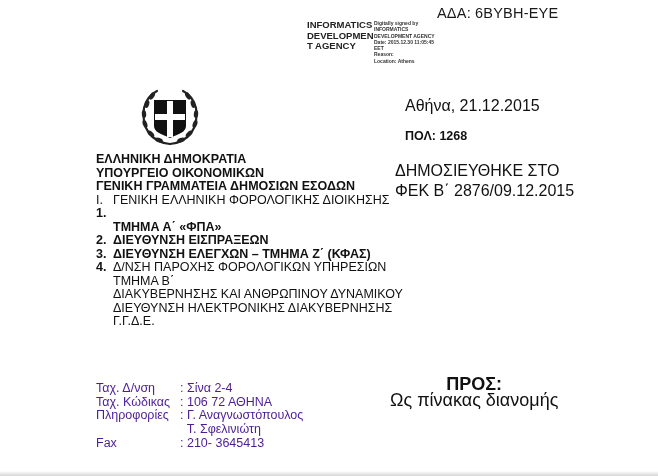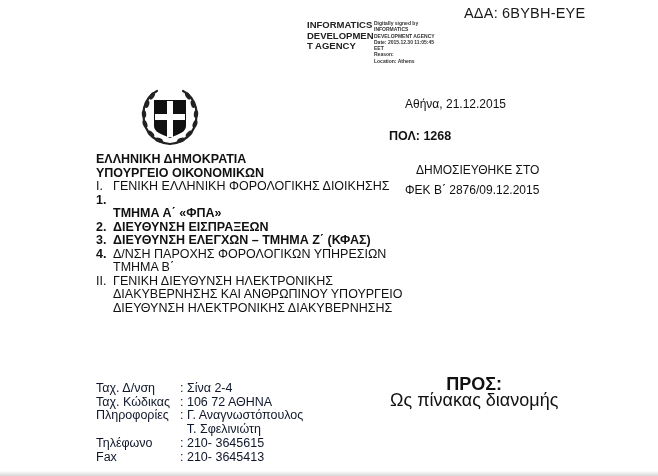--- a/index.html
+++ b/index.html
@@ -16,21 +16,20 @@
       color: #111111;
     }
     .abs { position: absolute; white-space: nowrap; }
 
     
     .ada {
       left: 437px; top: 5px;
       font-size: 14.5px;
       letter-spacing: 0.2px;
       color: #1a1a1a;
-      margin-left: 27px;
     }
     
     .sig-org {
       left: 307px; top: 20px;
       font-size: 9.5px;
       font-weight: bold;
       line-height: 10.5px;
       color: #222;
     }
     .sig-details {
@@ -58,41 +57,40 @@
     .n { font-weight: normal; }
     .numbered { display: flex; }
     .numbered .num { display: inline-block; width: 17px; }
     .indent { padding-left: 17px; }
 
     
     .contact {
       left: 96px; top: 382px;
       font-size: 12.5px;
       line-height: 13.7px;
-      color: #0f172a;
+      color: #4c1d95;
     }
     .contact .row { display: flex; }
     .contact .k { width: 84px; display: inline-block; }
     .contact .v { display: inline-block; }
 
     
     .right-date {
       left: 405px; top: 97px;
-      font-size: 12px;
+      font-size: 16px;
     }
     .right-pol {
-      left: 389px; top: 129px;
+      left: 405px; top: 129px;
       font-size: 12.5px;
       font-weight: bold;
     }
     .right-pub {
-      left: 405px; top: 161px;
-      font-size: 12px;
+      left: 395px; top: 161px;
+      font-size: 16px;
       line-height: 19.5px;
-      text-align: right;
     }
     .right-pros {
       left: 390px; top: 376px;
       font-size: 18px;
       line-height: 16px;
       text-align: center;
     }
 
     .bottom-fade {
       position: absolute;
@@ -147,20 +145,21 @@
     <path d="M17 14 H49 V40 C49 46, 42 48, 33 52 C24 48, 17 46, 17 40 Z" fill="#111"></path>
 
     <rect x="30" y="15" width="6" height="36" fill="#fff"></rect>
     <rect x="18" y="28" width="30" height="6" fill="#fff"></rect>
   </svg>
 </div>
 
 <div class="abs left-block">
   <span class="line b">ΕΛΛΗΝΙΚΗ  ΔΗΜΟΚΡΑΤΙΑ</span>
   <span class="line b">ΥΠΟΥΡΓΕΙΟ ΟΙΚΟΝΟΜΙΚΩΝ</span>
+  <span class="line b">ΓΕΝΙΚΗ ΓΡΑΜΜΑΤΕΙΑ ΔΗΜΟΣΙΩΝ ΕΣΟΔΩΝ</span>
 
   <div class="numbered n">
     <span class="num">I.</span>
     <span>ΓΕΝΙΚΗ ΕΛΛΗΝΙΚΗ ΦΟΡΟΛΟΓΙΚΗΣ ΔΙΟΙΚΗΣΗΣ</span>
   </div>
   <div class="numbered b">
     <span class="num">1.</span>
   </div>
   <div class="indent b">ΤΜΗΜΑ Α΄ «ΦΠΑ»</div>
   <div class="numbered b">
@@ -169,48 +168,41 @@
   </div>
   <div class="numbered b">
     <span class="num">3.</span>
     <span>ΔΙΕΥΘΥΝΣΗ ΕΛΕΓΧΩΝ – ΤΜΗΜΑ Ζ΄ (ΚΦΑΣ)</span>
   </div>
   <div class="numbered">
     <span class="num b">4.</span>
     <span class="n">Δ/ΝΣΗ ΠΑΡΟΧΗΣ ΦΟΡΟΛΟΓΙΚΩΝ ΥΠΗΡΕΣΙΩΝ</span>
   </div>
   <div class="indent n">ΤΜΗΜΑ Β΄</div>
-  <div class="numbered n">
-    <span class="num">II.</span>
-    <span>ΓΕΝΙΚΗ ΔΙΕΥΘΥΝΣΗ ΗΛΕΚΤΡΟΝΙΚΗΣ</span>
-  </div>
-  <div class="indent n">ΔΙΑΚΥΒΕΡΝΗΣΗΣ ΚΑΙ ΑΝΘΡΩΠΙΝΟΥ ΥΠΟΥΡΓΕΙΟ</div>
+  <div class="indent n">ΔΙΑΚΥΒΕΡΝΗΣΗΣ ΚΑΙ ΑΝΘΡΩΠΙΝΟΥ ΔΥΝΑΜΙΚΟΥ</div>
   <div class="indent n">ΔΙΕΥΘΥΝΣΗ ΗΛΕΚΤΡΟΝΙΚΗΣ ΔΙΑΚΥΒΕΡΝΗΣΗΣ</div>
+  <div class="indent n">Γ.Γ.Δ.Ε.</div>
 </div>
 
 <div class="abs contact">
   <div class="row">
     <span class="k">Ταχ. Δ/νση</span>
     <span class="v">: Σίνα 2-4</span>
   </div>
   <div class="row">
     <span class="k">Ταχ. Κώδικας</span>
     <span class="v">: 106 72 ΑΘΗΝΑ</span>
   </div>
   <div class="row">
     <span class="k">Πληροφορίες</span>
     <span class="v">: Γ. Αναγνωστόπουλος</span>
   </div>
   <div class="row">
     <span class="k"></span>
     <span class="v" style="white-space: pre;">  Τ. Σφελινιώτη</span>
-  </div>
-  <div class="row">
-    <span class="k">Τηλέφωνο</span>
-    <span class="v">: 210- 3645615</span>
   </div>
   <div class="row">
     <span class="k">Fax</span>
     <span class="v">: 210- 3645413</span>
   </div>
 </div>
 
 <div class="abs right-date">Αθήνα, 21.12.2015</div>
 <div class="abs right-pol">ΠΟΛ: 1268</div>
 <div class="abs right-pub">

